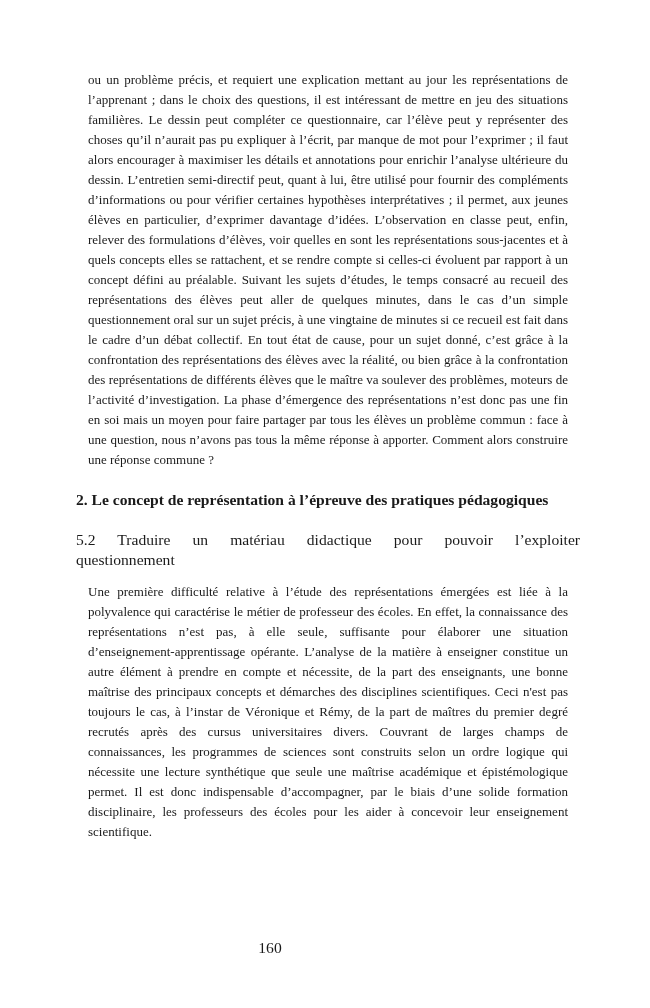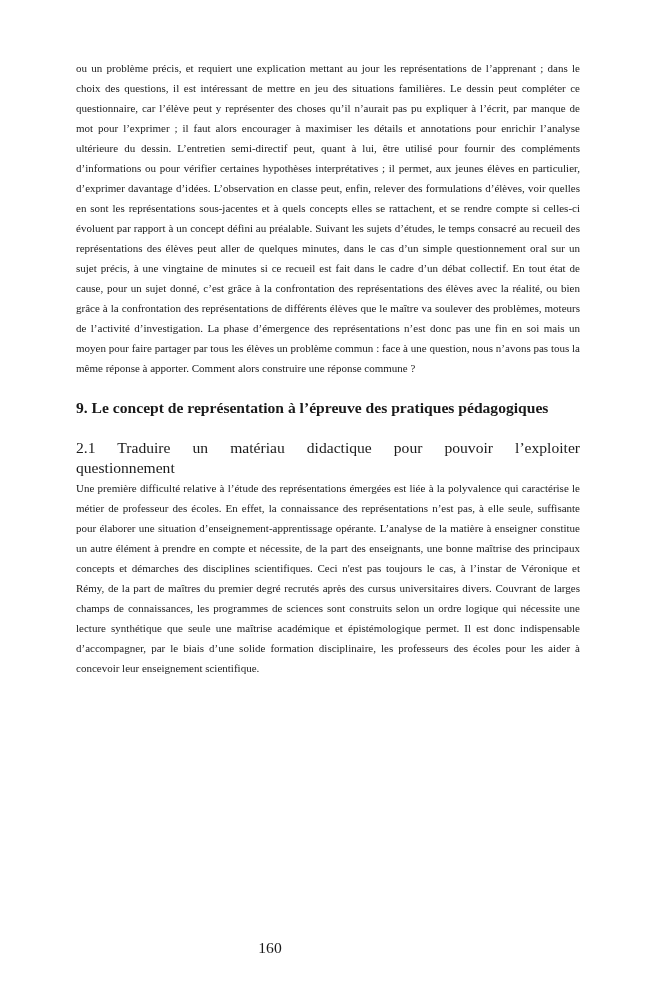--- a/index.html
+++ b/index.html
@@ -15,24 +15,24 @@
       font-family: "Liberation Serif", "DejaVu Serif", serif;
       color: #1a1a1a;
     }
     .page {
       position: absolute;
       left: 76px;
       top: 58px;
       width: 504px;
     }
     .para {
-      font-size: 11px;
+      font-size: 13px;
       line-height: 20px;
       text-align: justify;
-      margin: 0;
+      margin: 12px;
       hyphens: none;
     }
     .heading {
       font-size: 15.6px;
       line-height: 20px;
       font-weight: bold;
       margin: 20px 0 20px 0;
       white-space: nowrap;
     }
     .subheading {
@@ -56,23 +56,23 @@
       font-size: 15.6px;
       line-height: 20px;
     }
   </style>
 </head>
 <body>
 
 <div class="page">
   <p class="para">ou un problème précis, et requiert une explication mettant au jour les représentations de l’apprenant ; dans le choix des questions, il est intéressant de mettre en jeu des situations familières. Le dessin peut compléter ce questionnaire, car l’élève peut y représenter des choses qu’il n’aurait pas pu expliquer à l’écrit, par manque de mot pour l’exprimer ; il faut alors encourager à maximiser les détails et annotations pour enrichir l’analyse ultérieure du dessin. L’entretien semi-directif peut, quant à lui, être utilisé pour fournir des compléments d’informations ou pour vérifier certaines hypothèses interprétatives ; il permet, aux jeunes élèves en particulier, d’exprimer davantage d’idées. L’observation en classe peut, enfin, relever des formulations d’élèves, voir quelles en sont les représentations sous-jacentes et à quels concepts elles se rattachent, et se rendre compte si celles-ci évoluent par rapport à un concept défini au préalable. Suivant les sujets d’études, le temps consacré au recueil des représentations des élèves peut aller de quelques minutes, dans le cas d’un simple questionnement oral sur un sujet précis, à une vingtaine de minutes si ce recueil est fait dans le cadre d’un débat collectif. En tout état de cause, pour un sujet donné, c’est grâce à la confrontation des représentations des élèves avec la réalité, ou bien grâce à la confrontation des représentations de différents élèves que le maître va soulever des problèmes, moteurs de l’activité d’investigation. La phase d’émergence des représentations n’est donc pas une fin en soi mais un moyen pour faire partager par tous les élèves un problème commun : face à une question, nous n’avons pas tous la même réponse à apporter. Comment alors construire une réponse commune ?</p>
 
-  <div class="heading">9. Le concept de représentation à l’épreuve des pratiques pédagogiques</div>
+  <div class="heading">2. Le concept de représentation à l’épreuve des pratiques pédagogiques</div>
 
   <div class="subheading">
-    <span class="first-line">2.1 Traduire un matériau didactique pour pouvoir l’exploiter</span>
+    <span class="first-line">5.2 Traduire un matériau didactique pour pouvoir l’exploiter</span>
     <span>questionnement</span>
   </div>
 
   <p class="para">Une première difficulté relative à l’étude des représentations émergées est liée à la polyvalence qui caractérise le métier de professeur des écoles. En effet, la connaissance des représentations n’est pas, à elle seule, suffisante pour élaborer une situation d’enseignement-apprentissage opérante. L’analyse de la matière à enseigner constitue un autre élément à prendre en compte et nécessite, de la part des enseignants, une bonne maîtrise des principaux concepts et démarches des disciplines scientifiques. Ceci n'est pas toujours le cas, à l’instar de Véronique et Rémy, de la part de maîtres du premier degré recrutés après des cursus universitaires divers. Couvrant de larges champs de connaissances, les programmes de sciences sont construits selon un ordre logique qui nécessite une lecture synthétique que seule une maîtrise académique et épistémologique permet. Il est donc indispensable d’accompagner, par le biais d’une solide formation disciplinaire, les professeurs des écoles pour les aider à concevoir leur enseignement scientifique.</p>
 </div>
 
 <div class="page-number">160</div>
 
 </body></html>

